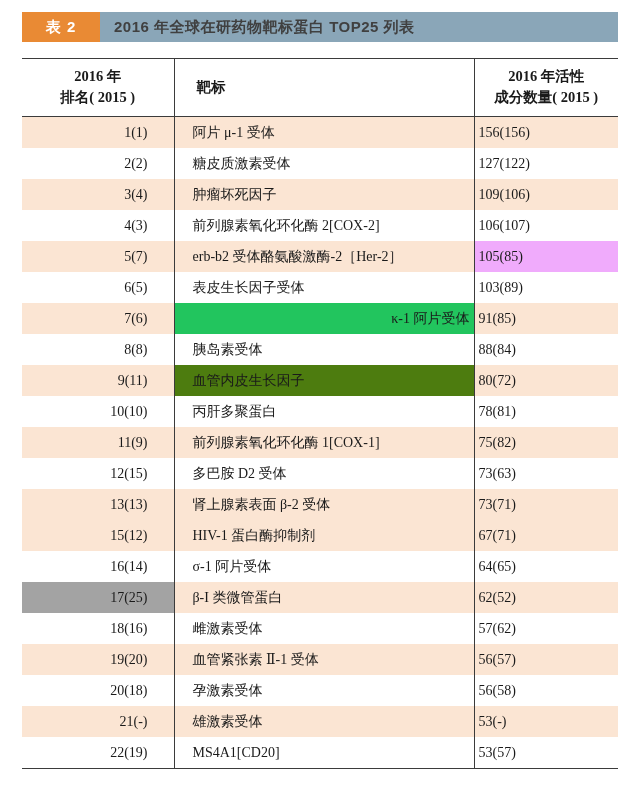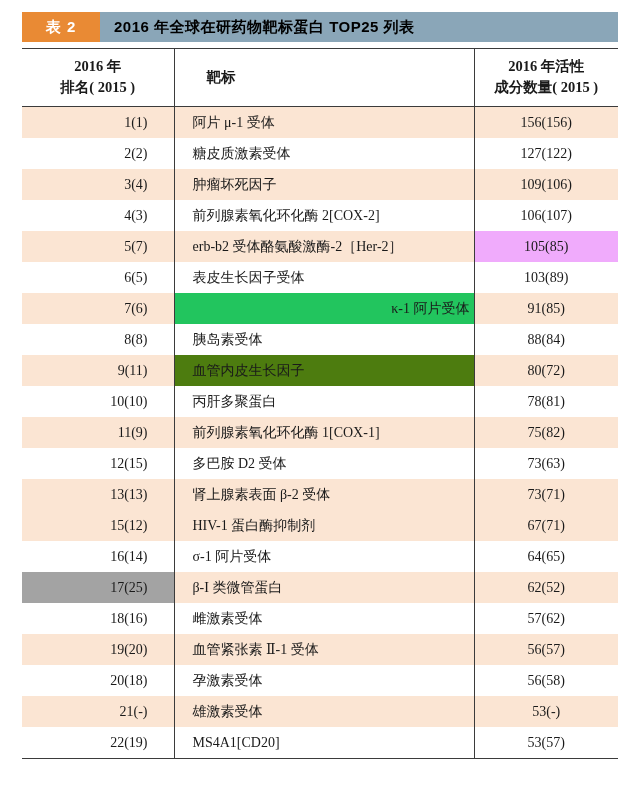--- a/index.html
+++ b/index.html
@@ -20,38 +20,38 @@
     height: 787px;
     box-sizing: border-box;
     padding: 12px 22px 10px 22px;
   }
 
   
   .titlebar {
     display: flex;
     align-items: stretch;
     height: 30px;
-    margin-bottom: 6px;
+    margin-bottom: 16px;
   }
   .title-tag {
     background: #e98a34;
     color: #ffffff;
     font-size: 15px;
     font-weight: bold;
     font-family: "Liberation Sans", "DejaVu Sans", sans-serif;
     display: flex;
     align-items: center;
     justify-content: center;
     width: 78px;
     letter-spacing: 1px;
   }
   .title-main {
     flex: 1;
     background: #8aa6b8;
-    color: #000000;
+    color: #404040;
     font-size: 15px;
     font-weight: bold;
     font-family: "Liberation Sans", "DejaVu Sans", sans-serif;
     display: flex;
     align-items: center;
     padding-left: 14px;
     letter-spacing: 0.5px;
   }
 
   
@@ -73,21 +73,21 @@
     vertical-align: middle;
     line-height: 1.45;
     background: #ffffff;
   }
   thead th.rank-h,
   thead th.count-h {
     text-align: center;
   }
   thead th.target-h {
     text-align: left;
-    padding-left: 32px;
+    padding-left: 22px;
     border-left: 1.4px solid #3b3b3b;
     border-right: 1.4px solid #3b3b3b;
   }
 
   tbody td {
     font-size: 14px;
     line-height: 1.25;
     padding: 4px 4px;
     height: 23px;
     vertical-align: middle;
@@ -96,21 +96,20 @@
     text-align: right;
     padding-right: 26px;
   }
   tbody td.target {
     text-align: left;
     padding-left: 18px;
     border-left: 1.4px solid #3b3b3b;
     border-right: 1.4px solid #3b3b3b;
   }
   tbody td.count {
-    text-align: center;
   }
   tbody tr.shade td {
     background: #fbe5d3;
   }
   tbody tr:last-child td {
     border-bottom: 1.6px solid #3b3b3b;
   }
 </style>
 </head>
 <body>

